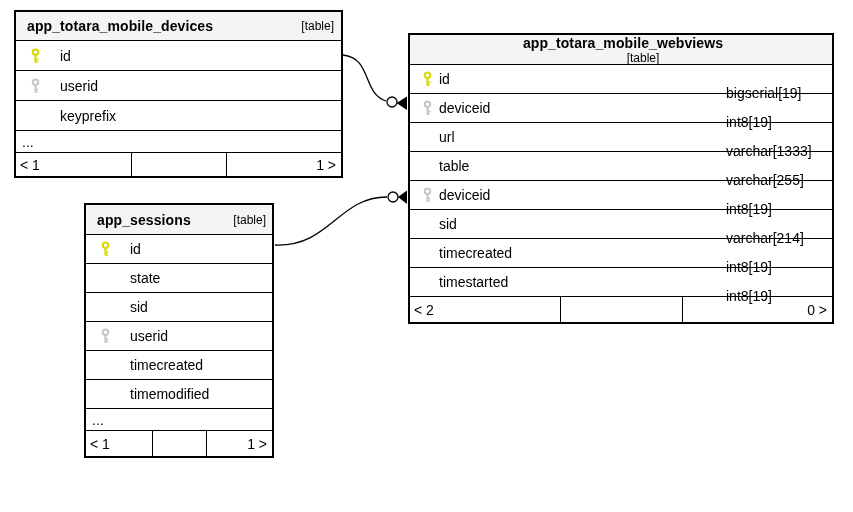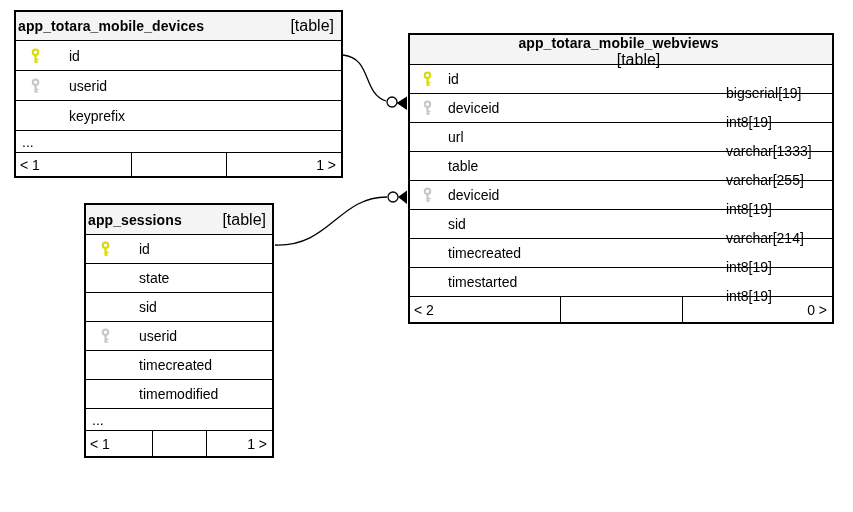--- a/index.html
+++ b/index.html
@@ -19,27 +19,27 @@
     background: #fff;
     border: 2px solid #000;
   }
   .tbl > * + * { border-top: 1px solid #000; }
 
   .thead {
     background: #f4f4f4;
     display: flex;
     align-items: center;
     justify-content: space-between;
-    padding: 0 7px 0 2px;
+    padding: 0 7px 0 11px;
   }
   .tname { font-weight: bold; font-size: 14px; letter-spacing: 0.1px; }
-  .badge { font-size: 16px; margin-left: 40px; }
+  .badge { font-size: 12px; margin-left: 40px; }
 
   .row { display: flex; align-items: stretch; }
-  .namecell { flex: 1; display: flex; align-items: center; min-width: 0; gap: 9px; }
+  .namecell { flex: 1; display: flex; align-items: center; min-width: 0; }
   .keyslot { flex: none; width: 11px; margin-left: 14px; display: flex; align-items: center; }
   .key { width: 11px; height: 16px; fill: none; stroke: currentColor; }
   .key.pk { color: #d9d900; }
   .key.fk { color: #c6c6c6; }
   .cname { margin-left: 19px; font-size: 14px; white-space: nowrap; }
 
   .typecell {
     flex: none; width: 112px;
     border-left: 1px solid #000;
     display: flex; align-items: center;

